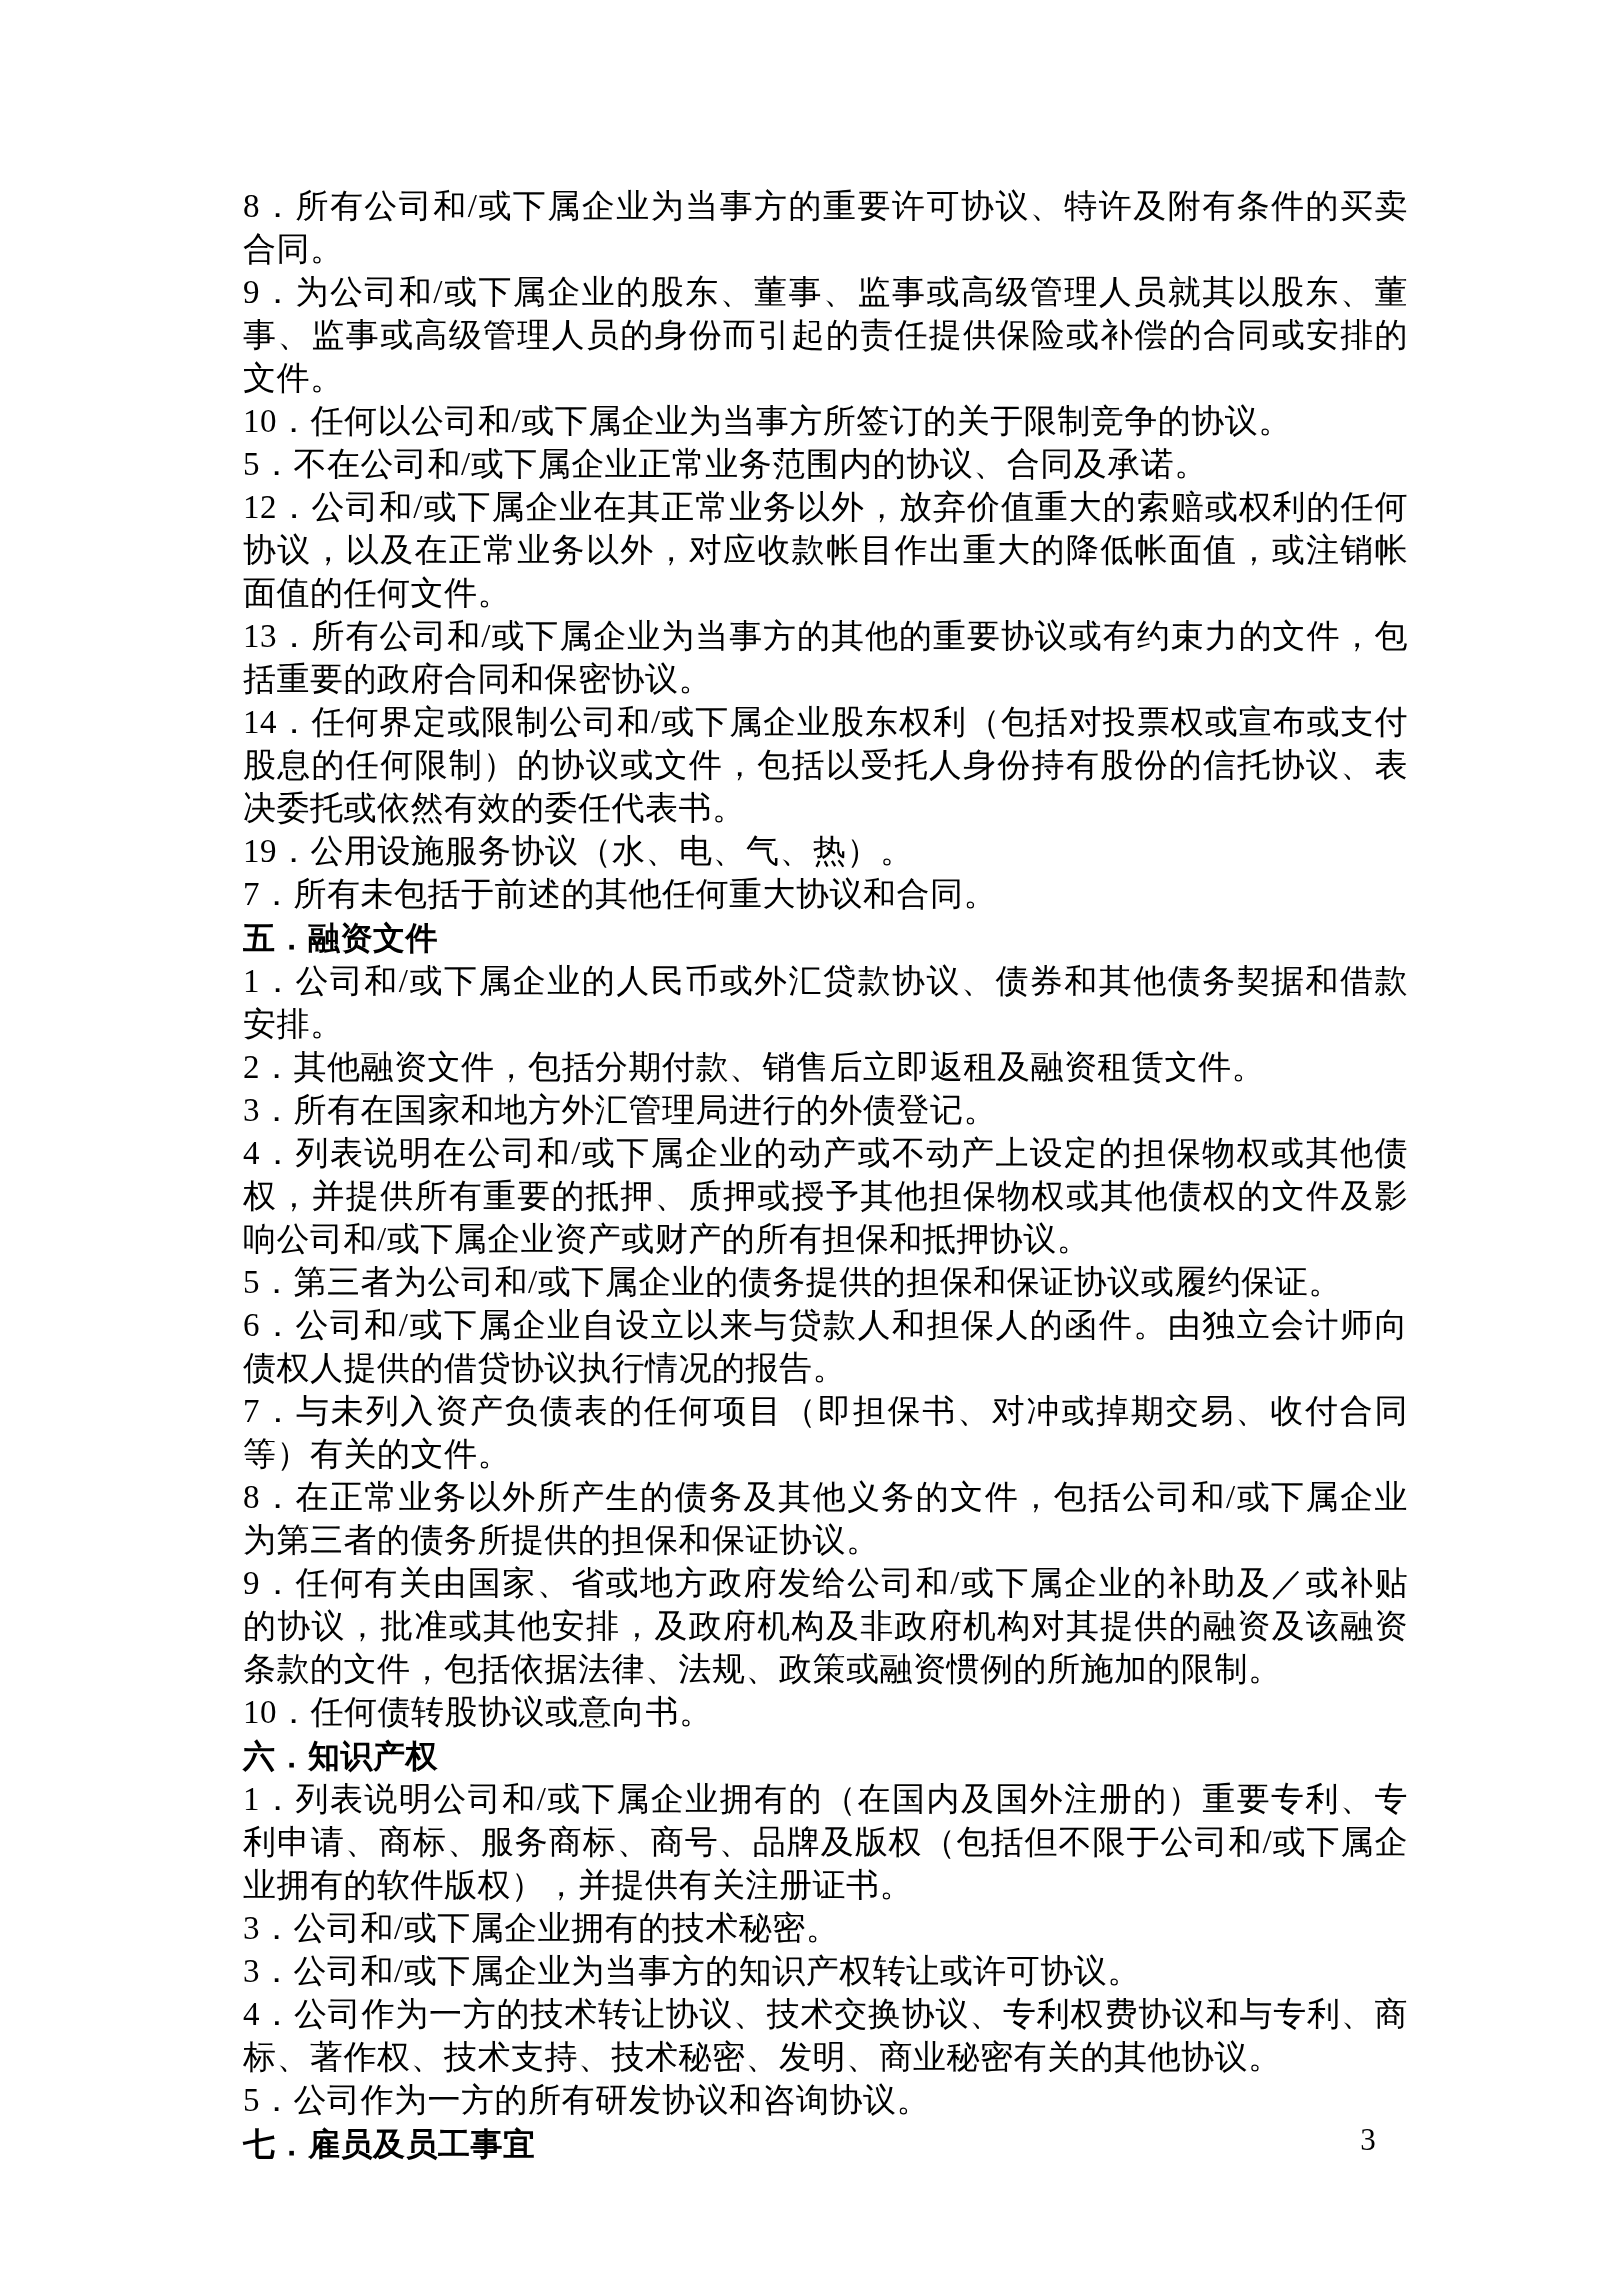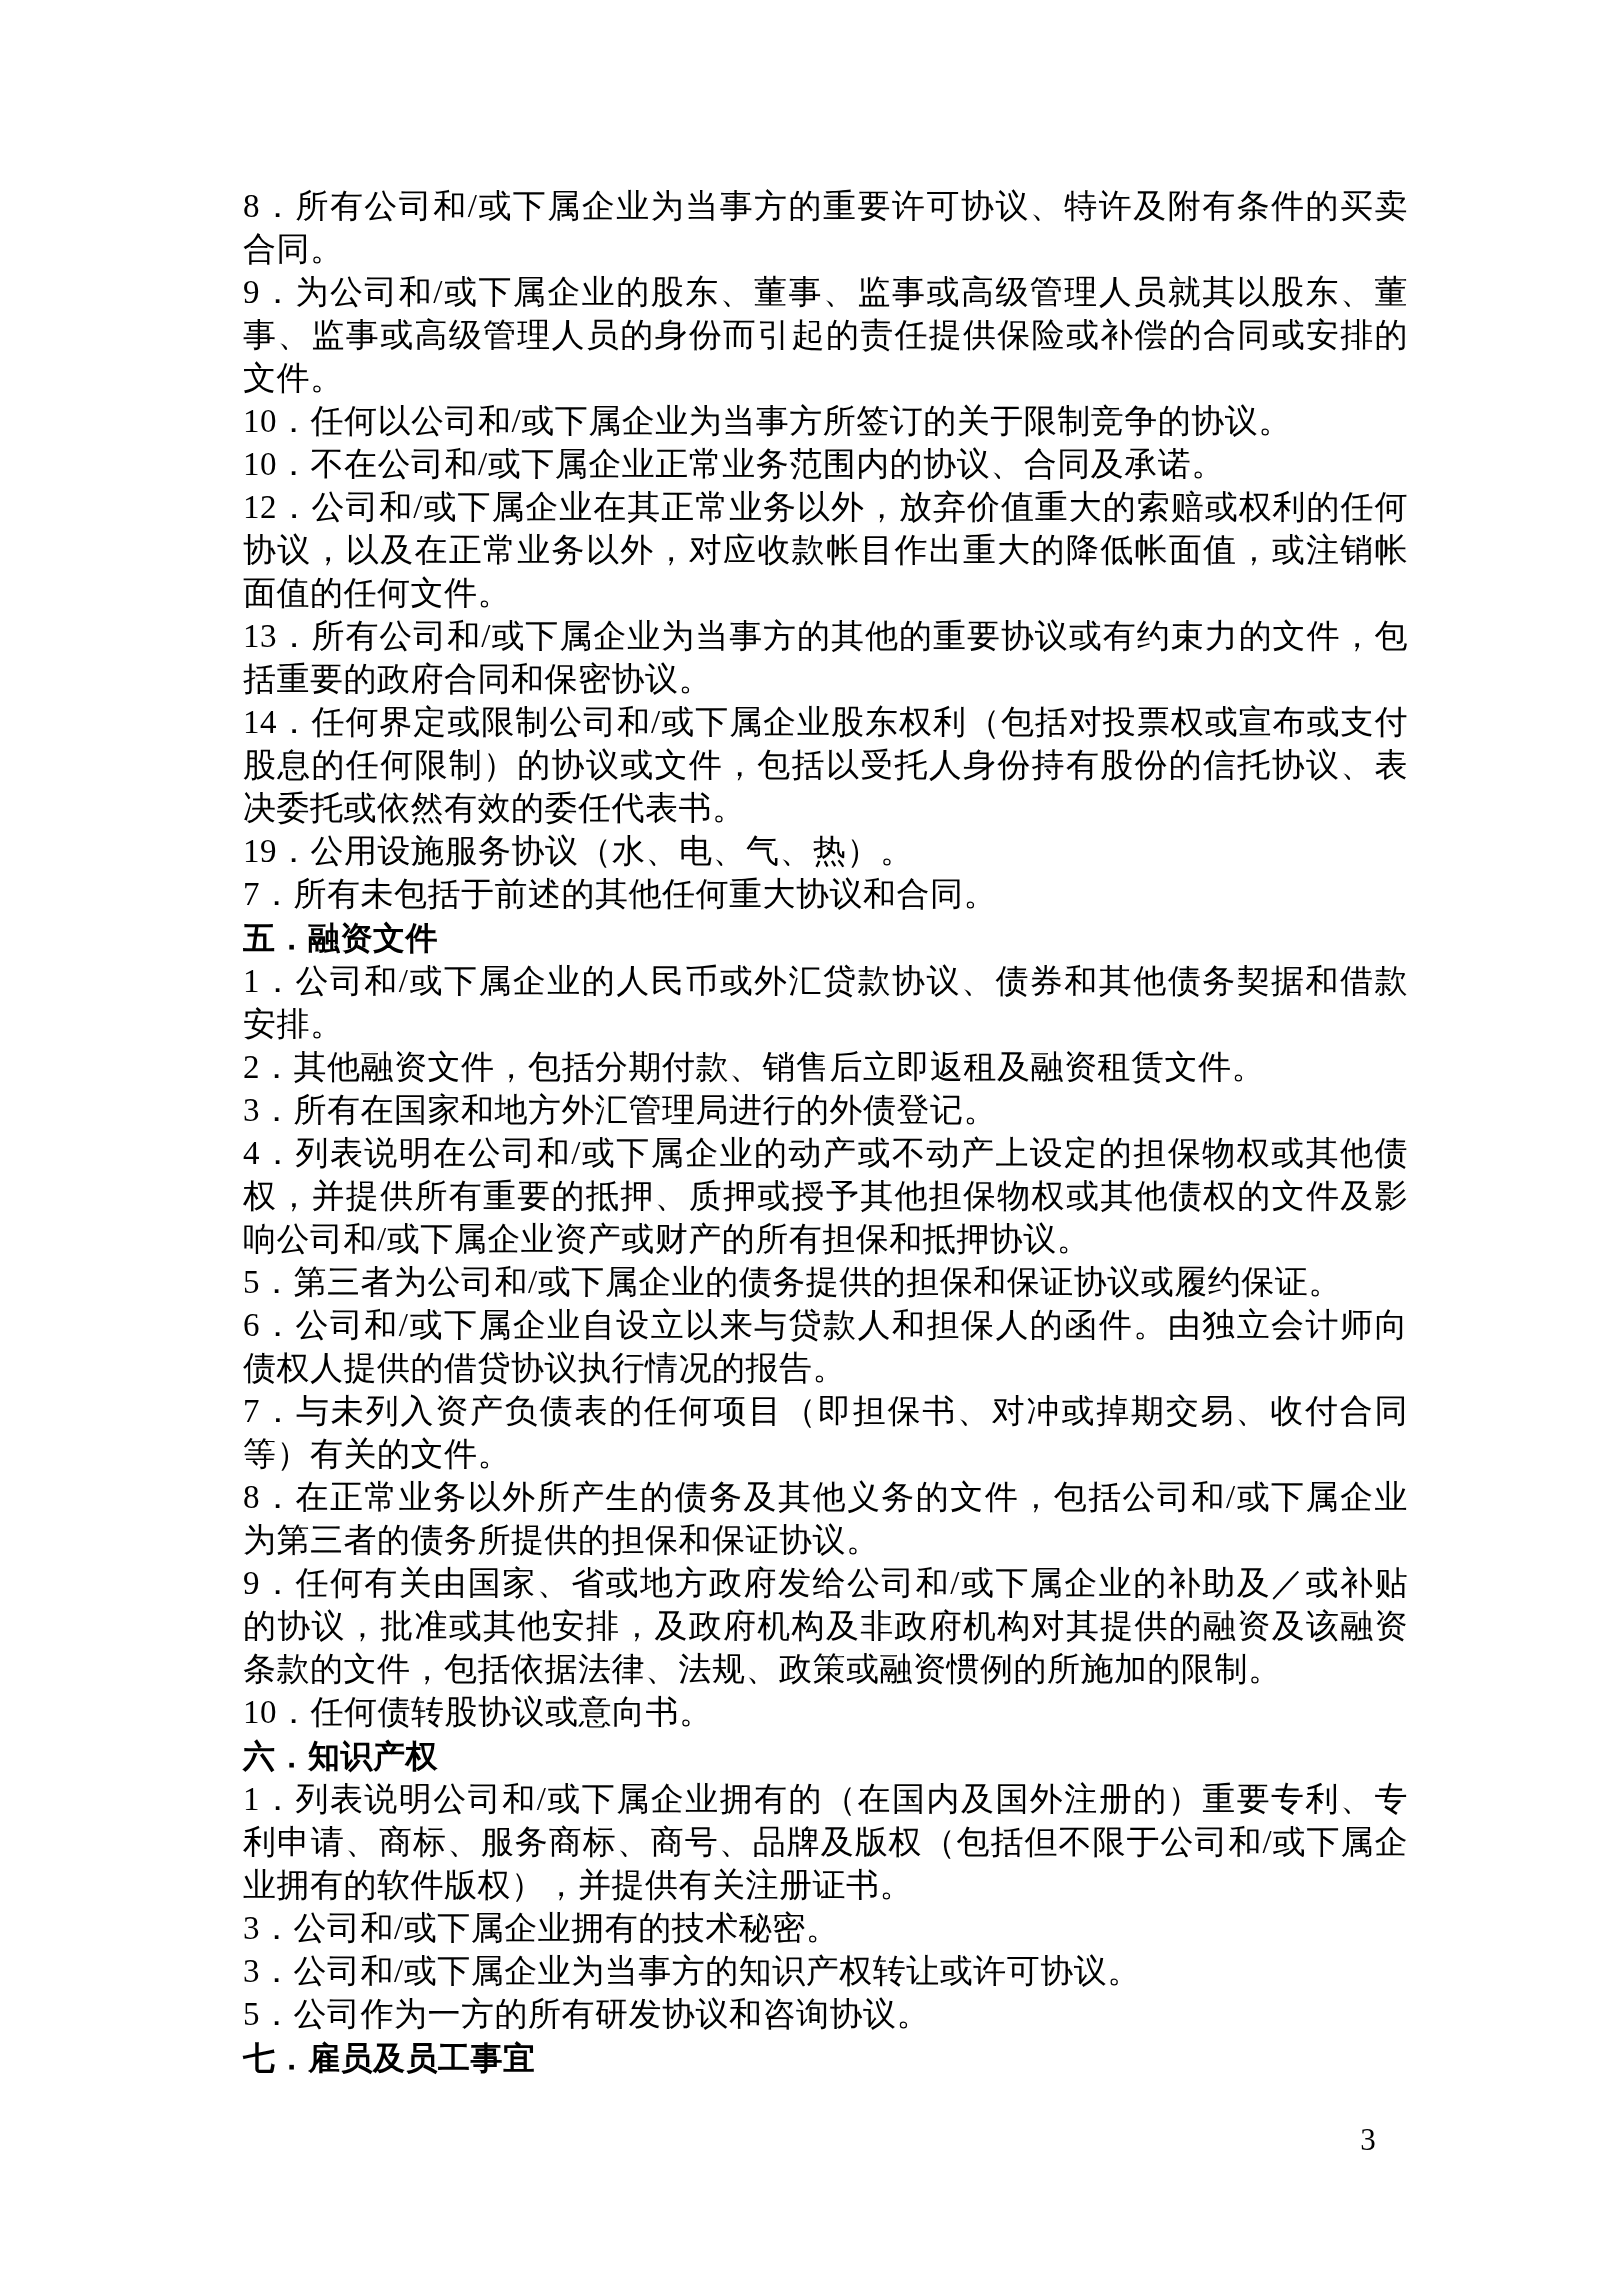--- a/index.html
+++ b/index.html
@@ -57,39 +57,40 @@
   }
 </style>
 </head>
 <body>
 
 <div class="page">
   <div class="content">
       <p class="para">8．所有公司和/或下属企业为当事方的重要许可协议、特许及附有条件的买卖合同。</p>
       <p class="para">9．为公司和/或下属企业的股东、董事、监事或高级管理人员就其以股东、董事、监事或高级管理人员的身份而引起的责任提供保险或补偿的合同或安排的文件。</p>
       <p class="para">10．任何以公司和/或下属企业为当事方所签订的关于限制竞争的协议。</p>
-      <p class="para">10．不在公司和/或下属企业正常业务范围内的协议、合同及承诺。</p>
+      <p class="para">5．不在公司和/或下属企业正常业务范围内的协议、合同及承诺。</p>
       <p class="para">12．公司和/或下属企业在其正常业务以外，放弃价值重大的索赔或权利的任何协议，以及在正常业务以外，对应收款帐目作出重大的降低帐面值，或注销帐面值的任何文件。</p>
       <p class="para">13．所有公司和/或下属企业为当事方的其他的重要协议或有约束力的文件，包括重要的政府合同和保密协议。</p>
       <p class="para">14．任何界定或限制公司和/或下属企业股东权利（包括对投票权或宣布或支付股息的任何限制）的协议或文件，包括以受托人身份持有股份的信托协议、表决委托或依然有效的委任代表书。</p>
       <p class="para">19．公用设施服务协议（水、电、气、热）。</p>
       <p class="para">7．所有未包括于前述的其他任何重大协议和合同。</p>
       <h2 class="heading">五．融资文件</h2>
       <p class="para">1．公司和/或下属企业的人民币或外汇贷款协议、债券和其他债务契据和借款安排。</p>
       <p class="para">2．其他融资文件，包括分期付款、销售后立即返租及融资租赁文件。</p>
       <p class="para">3．所有在国家和地方外汇管理局进行的外债登记。</p>
       <p class="para">4．列表说明在公司和/或下属企业的动产或不动产上设定的担保物权或其他债权，并提供所有重要的抵押、质押或授予其他担保物权或其他债权的文件及影响公司和/或下属企业资产或财产的所有担保和抵押协议。</p>
       <p class="para">5．第三者为公司和/或下属企业的债务提供的担保和保证协议或履约保证。</p>
       <p class="para">6．公司和/或下属企业自设立以来与贷款人和担保人的函件。由独立会计师向债权人提供的借贷协议执行情况的报告。</p>
       <p class="para">7．与未列入资产负债表的任何项目（即担保书、对冲或掉期交易、收付合同等）有关的文件。</p>
       <p class="para">8．在正常业务以外所产生的债务及其他义务的文件，包括公司和/或下属企业为第三者的债务所提供的担保和保证协议。</p>
       <p class="para">9．任何有关由国家、省或地方政府发给公司和/或下属企业的补助及／或补贴的协议，批准或其他安排，及政府机构及非政府机构对其提供的融资及该融资条款的文件，包括依据法律、法规、政策或融资惯例的所施加的限制。</p>
       <p class="para">10．任何债转股协议或意向书。</p>
       <h2 class="heading">六．知识产权</h2>
       <p class="para">1．列表说明公司和/或下属企业拥有的（在国内及国外注册的）重要专利、专利申请、商标、服务商标、商号、品牌及版权（包括但不限于公司和/或下属企业拥有的软件版权），并提供有关注册证书。</p>
       <p class="para">3．公司和/或下属企业拥有的技术秘密。</p>
       <p class="para">3．公司和/或下属企业为当事方的知识产权转让或许可协议。</p>
+      <p class="para">4．公司作为一方的技术转让协议、技术交换协议、专利权费协议和与专利、商标、著作权、技术支持、技术秘密、发明、商业秘密有关的其他协议。</p>
       <p class="para">5．公司作为一方的所有研发协议和咨询协议。</p>
       <h2 class="heading">七．雇员及员工事宜</h2>
     </div>
   <div class="page-number">3</div>
 </div>
 
 
 </body></html>

